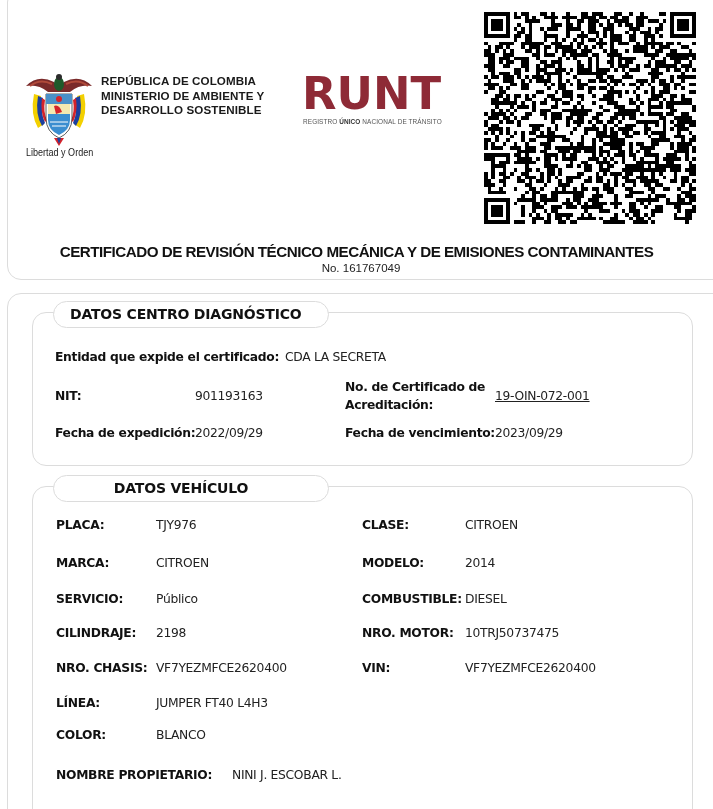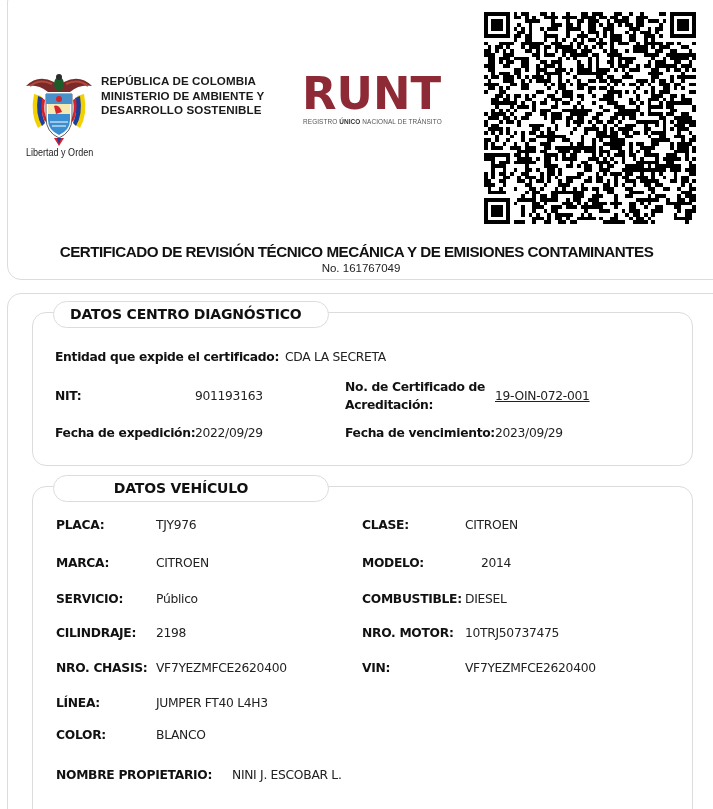--- a/index.html
+++ b/index.html
@@ -188,21 +188,21 @@
 <div class="field lbl" style="left:56px; top:696px;">LÍNEA:</div>
 <div class="field val" style="left:156px; top:696px;">JUMPER FT40 L4H3</div>
 
 <div class="field lbl" style="left:56px; top:728px;">COLOR:</div>
 <div class="field val" style="left:156px; top:728px;">BLANCO</div>
 
 <div class="field lbl" style="left:362px; top:518px;">CLASE:</div>
 <div class="field val" style="left:465px; top:518px;">CITROEN</div>
 
 <div class="field lbl" style="left:362px; top:556px;">MODELO:</div>
-<div class="field val" style="left:465px; top:556px;margin-left:16px;">2014</div>
+<div class="field val" style="left:465px; top:556px;">2014</div>
 
 <div class="field lbl" style="left:362px; top:592px;">COMBUSTIBLE:</div>
 <div class="field val" style="left:465px; top:592px;">DIESEL</div>
 
 <div class="field lbl" style="left:362px; top:626px;">NRO. MOTOR:</div>
 <div class="field val" style="left:465px; top:626px;">10TRJ50737475</div>
 
 <div class="field lbl" style="left:362px; top:661px;">VIN:</div>
 <div class="field val" style="left:465px; top:661px;">VF7YEZMFCE2620400</div>
 

